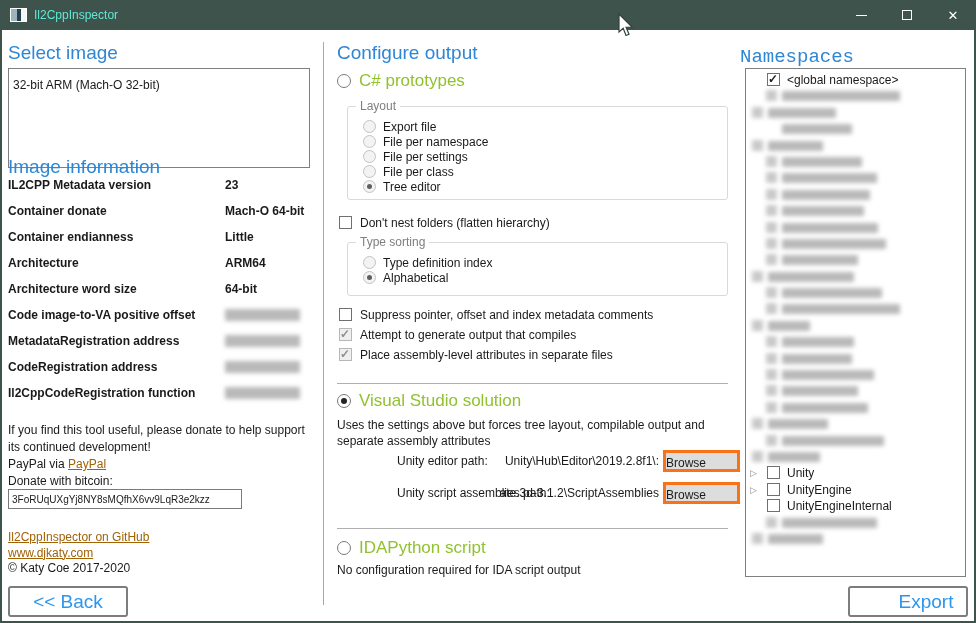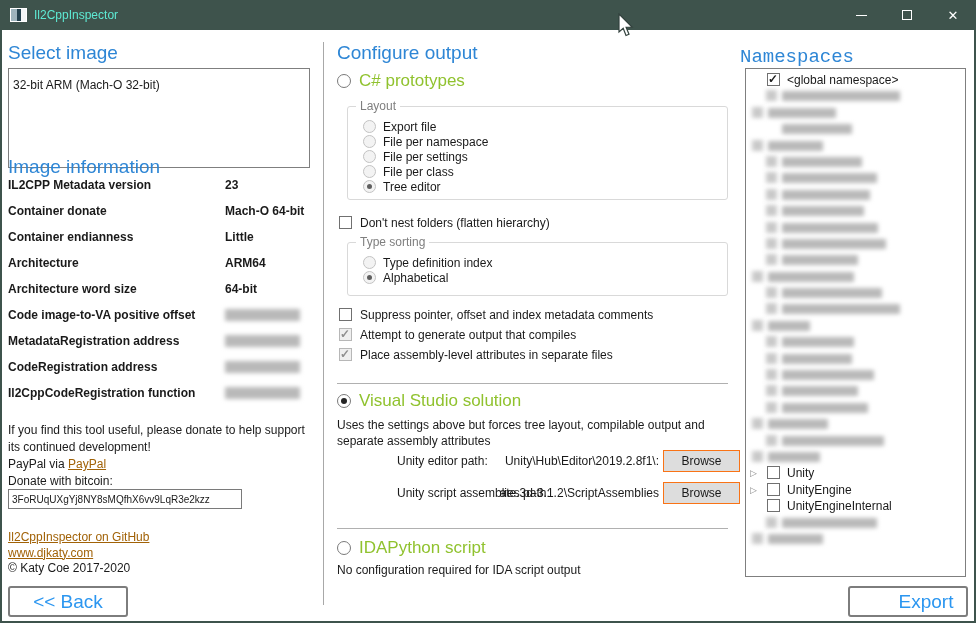--- a/index.html
+++ b/index.html
@@ -66,21 +66,21 @@
   .cb-row { position:absolute; left:337px; display:flex; align-items:flex-start; }
   .checkbox { width:13px; height:13px; border:1px solid #707070; background:#fff; position:relative; flex:none; }
   .checkbox.checked-dis { background:#efefef; border-color:#b7b7b7; }
   .checkbox .chk { position:absolute; left:0px; top:-2px; font-size:12px; font-weight:bold; color:#8f8f8f; }
   .cb-label { margin-left:8px; white-space:nowrap; }
 
   .desc-text { position:absolute; left:335px; width:400px; line-height:16px; }
   .path-row { position:absolute; left:347px; width:392px; height:22px; }
   .path-label { position:absolute; left:0; top:4px; white-space:nowrap;margin-left:48px; }
   .path-value { position:absolute; left:150px; top:4px; width:160px; overflow:hidden; white-space:nowrap; text-align:right; direction:rtl; }
-  .browse-btn { position:absolute; left:314px; top:0; width:77px; height:22px; background:#ddd; border:1px solid #f97316; font-family:"Liberation Sans",sans-serif; font-size:12px; color:#1a1a1a; text-align:center; line-height:20px; cursor:pointer; }
+  .browse-btn { position:absolute; left:314px; top:0; width:77px; height:22px; background:#ddd; border:3px solid #f97316; font-family:"Liberation Sans",sans-serif; font-size:12px; color:#1a1a1a; text-align:left; line-height:20px; cursor:pointer; }
 
   
   .ns-box { position:absolute; left:743px; top:38px; width:221px; height:509px; border:1px solid #7f7f7f; background:#fff; overflow:hidden; padding-top:3px; }
   .ns-row { position:relative; height:16.4px; }
   .ns-expander { position:absolute; left:4px; top:3px; font-size:9px; color:#8a8a8a; }
   .ns-cb { position:absolute; top:1px; width:13px; height:13px; border:1px solid #707070; background:#fff; }
   .ns-cb .chk { position:absolute; left:0px; top:-2px; font-size:12px; font-weight:bold; color:#1a1a1a; }
   .ns-label { position:absolute; left:41px; top:1px; white-space:nowrap; }
   .ns-bar { position:absolute; top:3px; height:10px; }
   .ns-cb-blur { position:absolute; top:2px; width:11px; height:11px; background:#c9c9c9; filter:blur(2px); }

